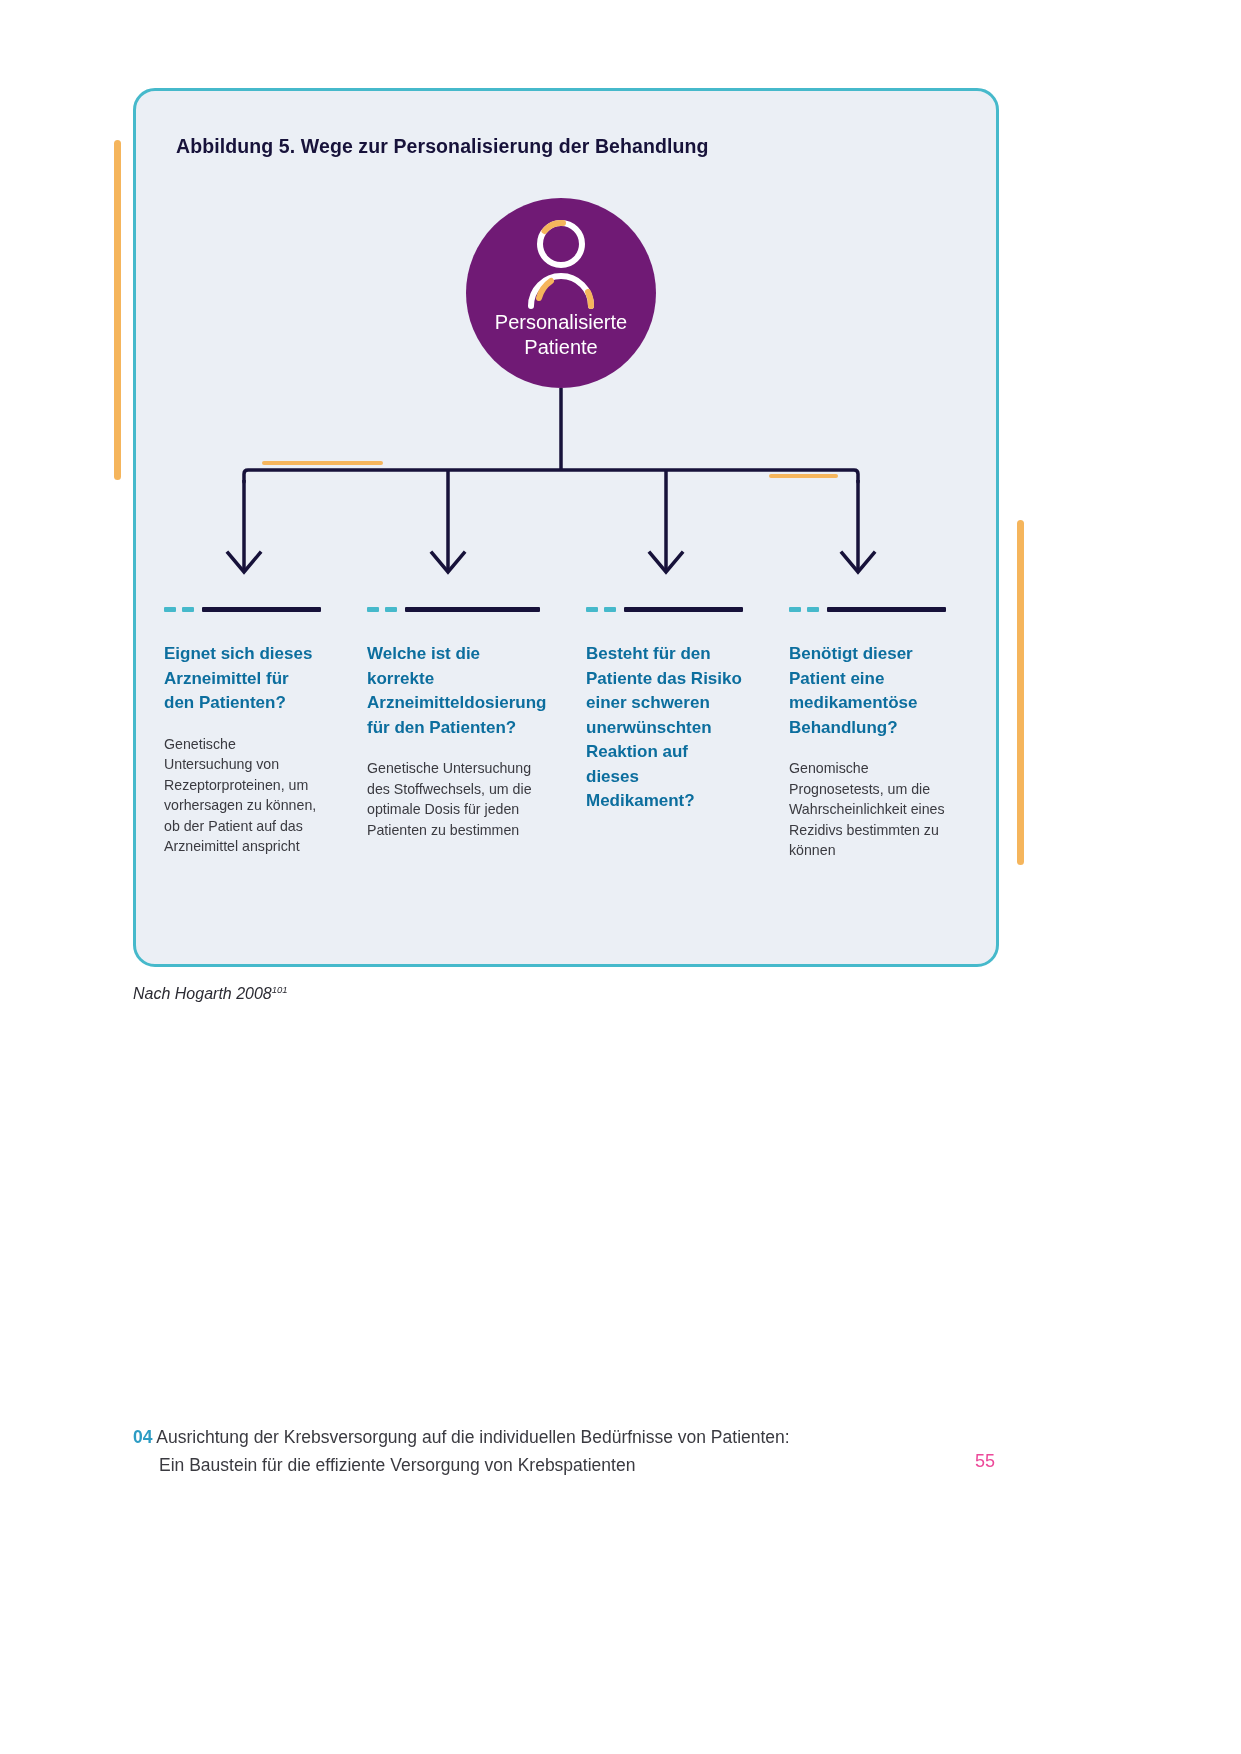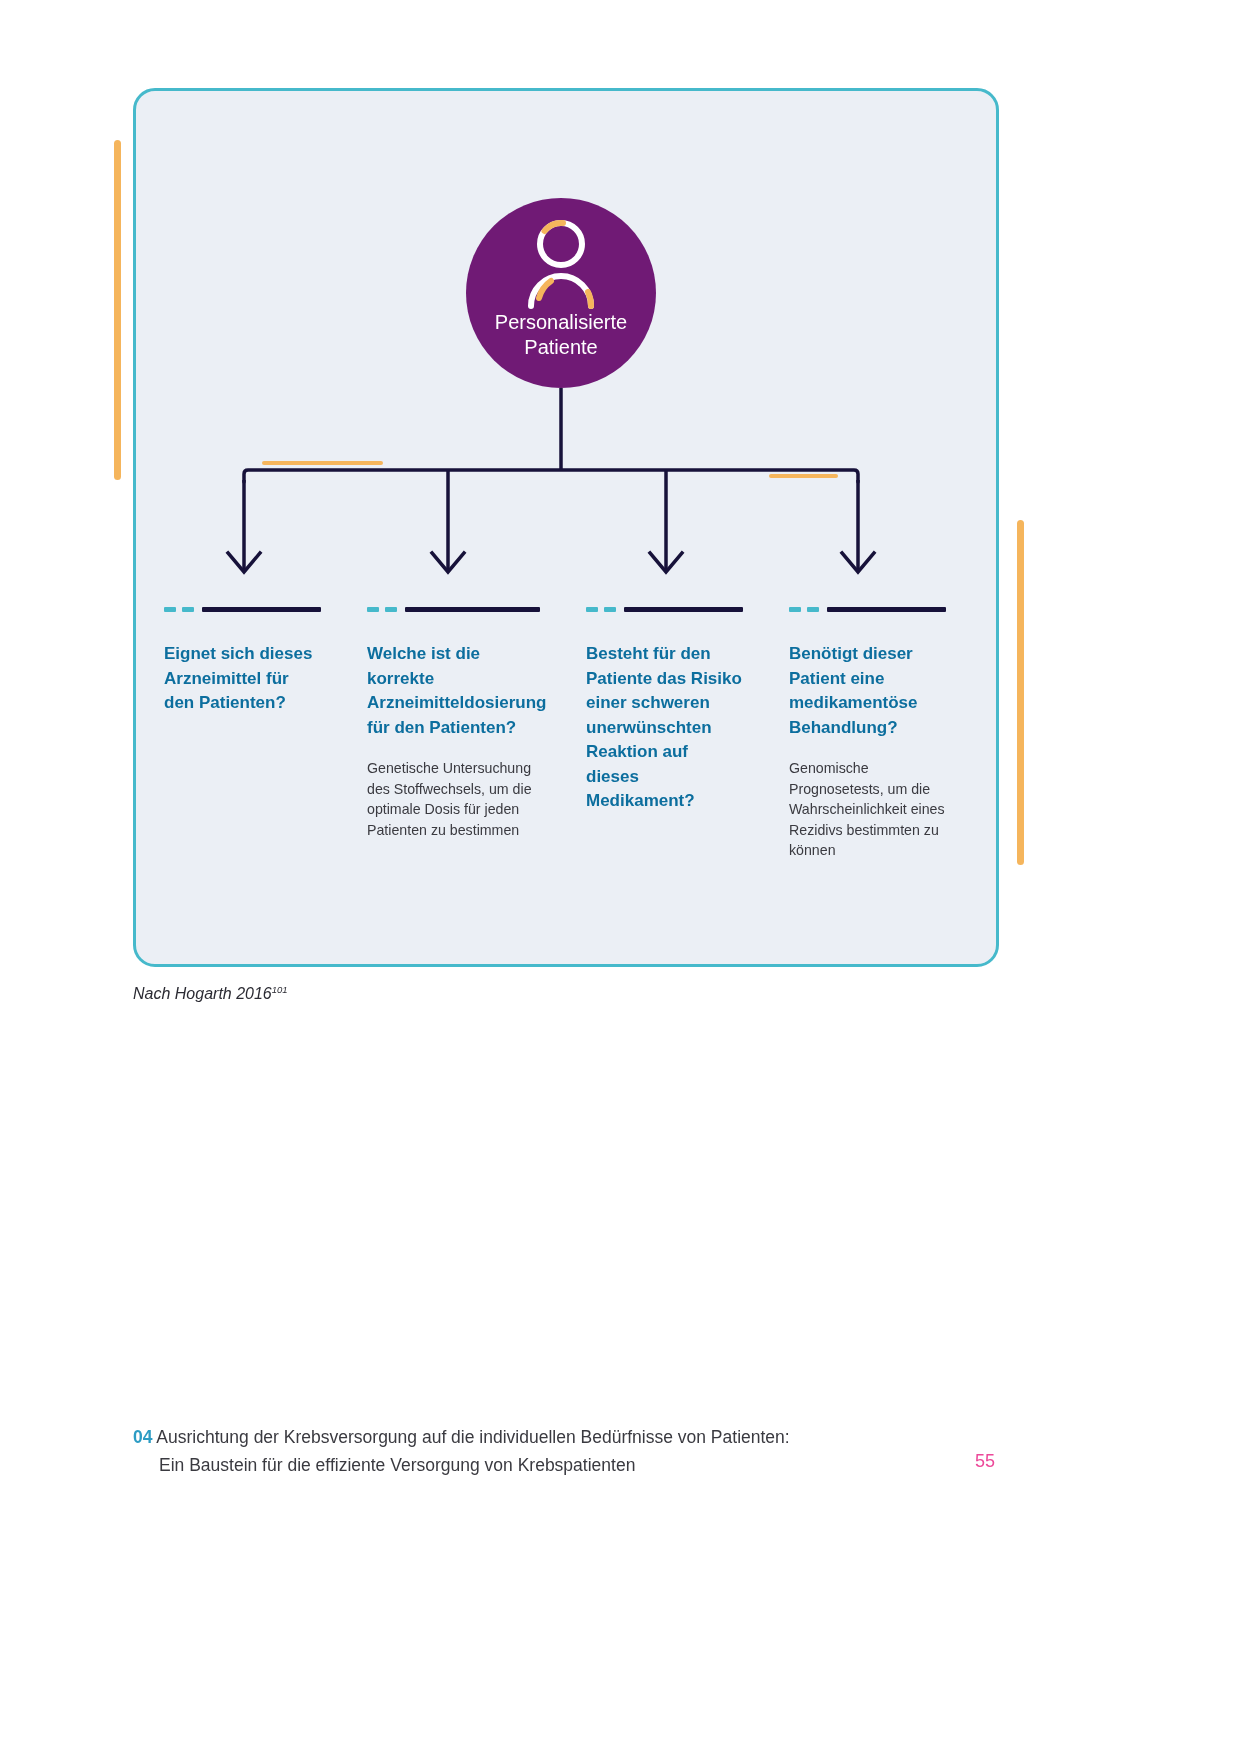--- a/index.html
+++ b/index.html
@@ -88,20 +88,21 @@
 </head>
 <body>
 
 <div class="page">
 
   <div class="accent-left"></div>
   <div class="accent-right"></div>
 
   <div class="figure-panel">
 
+    <div class="figure-title">Abbildung 5. Wege zur Personalisierung der Behandlung</div>
 
     <svg class="connectors" viewBox="0 0 866 879">
 
       <line x1="128" y1="372" x2="245" y2="372" stroke="#F5B55C" stroke-width="4" stroke-linecap="round"></line>
       <line x1="635" y1="385" x2="700" y2="385" stroke="#F5B55C" stroke-width="4" stroke-linecap="round"></line>
 
       <line x1="425" y1="297" x2="425" y2="379" stroke="#17123A" stroke-width="3.5"></line>
 
       <path d="M 108 391 L 108 383 Q 108 379 112 379 L 718 379 Q 722 379 722 383 L 722 391" fill="none" stroke="#17123A" stroke-width="3.5" stroke-linecap="round"></path>
 
@@ -135,20 +136,21 @@
 
     <div class="columns">
 
       <div class="col">
         <div class="col-divider">
           <span class="dash"></span>
           <span class="dash"></span>
           <span class="rule"></span>
         </div>
         <p class="col-head">Eignet sich dieses Arzneimittel für den Patienten?</p>
+        <p class="col-body">Genetische Untersuchung von Rezeptorproteinen, um vorhersagen zu können, ob der Patient auf das Arzneimittel anspricht</p>
       </div>
 
       <div class="col">
         <div class="col-divider">
           <span class="dash"></span>
           <span class="dash"></span>
           <span class="rule"></span>
         </div>
         <p class="col-head">Welche ist die korrekte Arzneimitteldosierung für den Patienten?</p>
         <p class="col-body">Genetische Untersuchung des Stoffwechsels, um die optimale Dosis für jeden Patienten zu bestimmen</p>
@@ -170,21 +172,21 @@
           <span class="rule"></span>
         </div>
         <p class="col-head">Benötigt dieser Patient eine medikamentöse Behandlung?</p>
         <p class="col-body">Genomische Prognosetests, um die Wahrscheinlichkeit eines Rezidivs bestimmten zu können</p>
       </div>
 
     </div>
   </div>
 
   <div class="caption">
-    <span>Nach Hogarth 2016</span><sup>101</sup>
+    <span>Nach Hogarth 2008</span><sup>101</sup>
   </div>
 
   <div class="footer">
     <div><span class="footer-num">04</span><span> Ausrichtung der Krebsversorgung auf die individuellen Bedürfnisse von Patienten:</span></div>
     <div class="footer-line2">Ein Baustein für die effiziente Versorgung von Krebspatienten</div>
   </div>
   <div class="page-number">55</div>
 
 </div>
 

